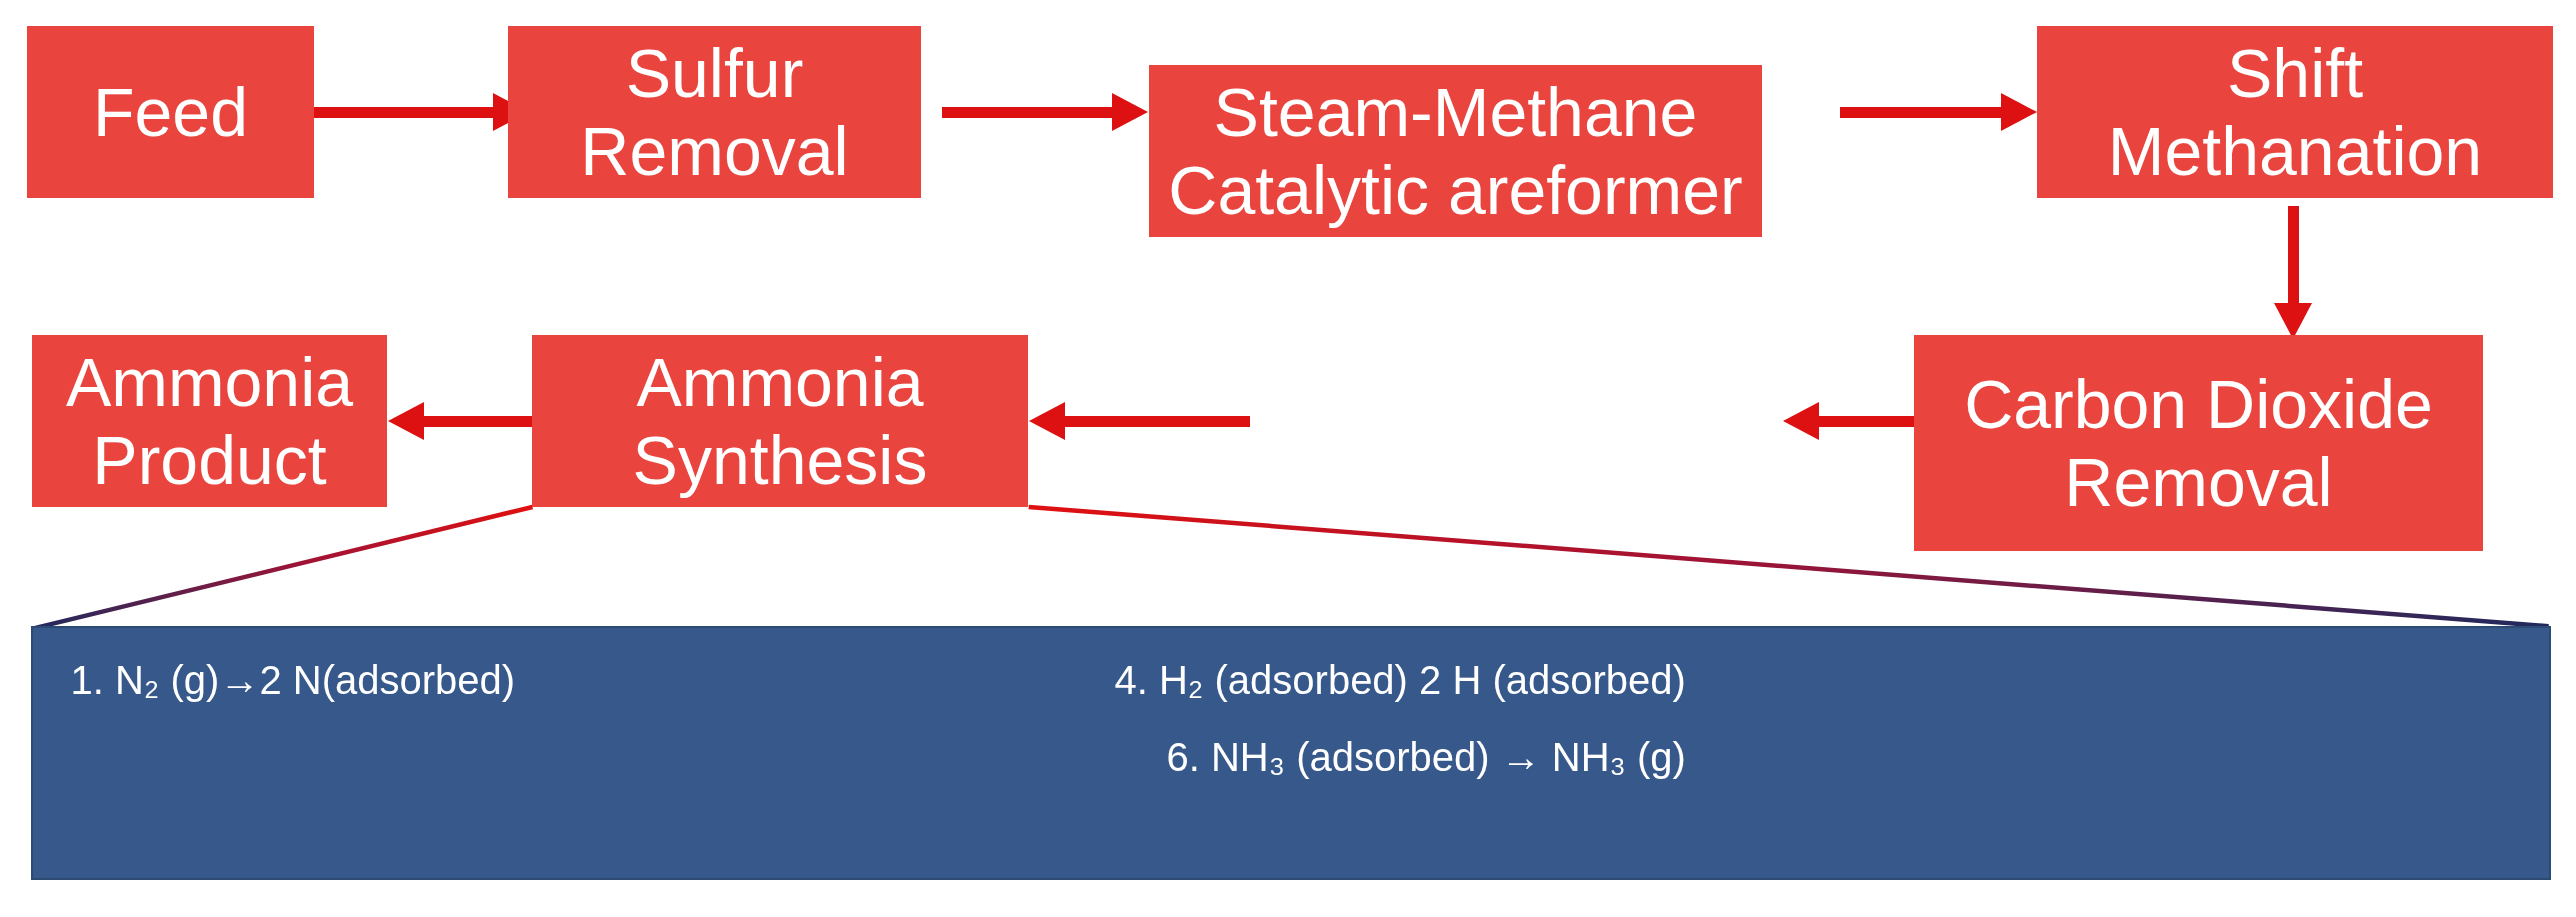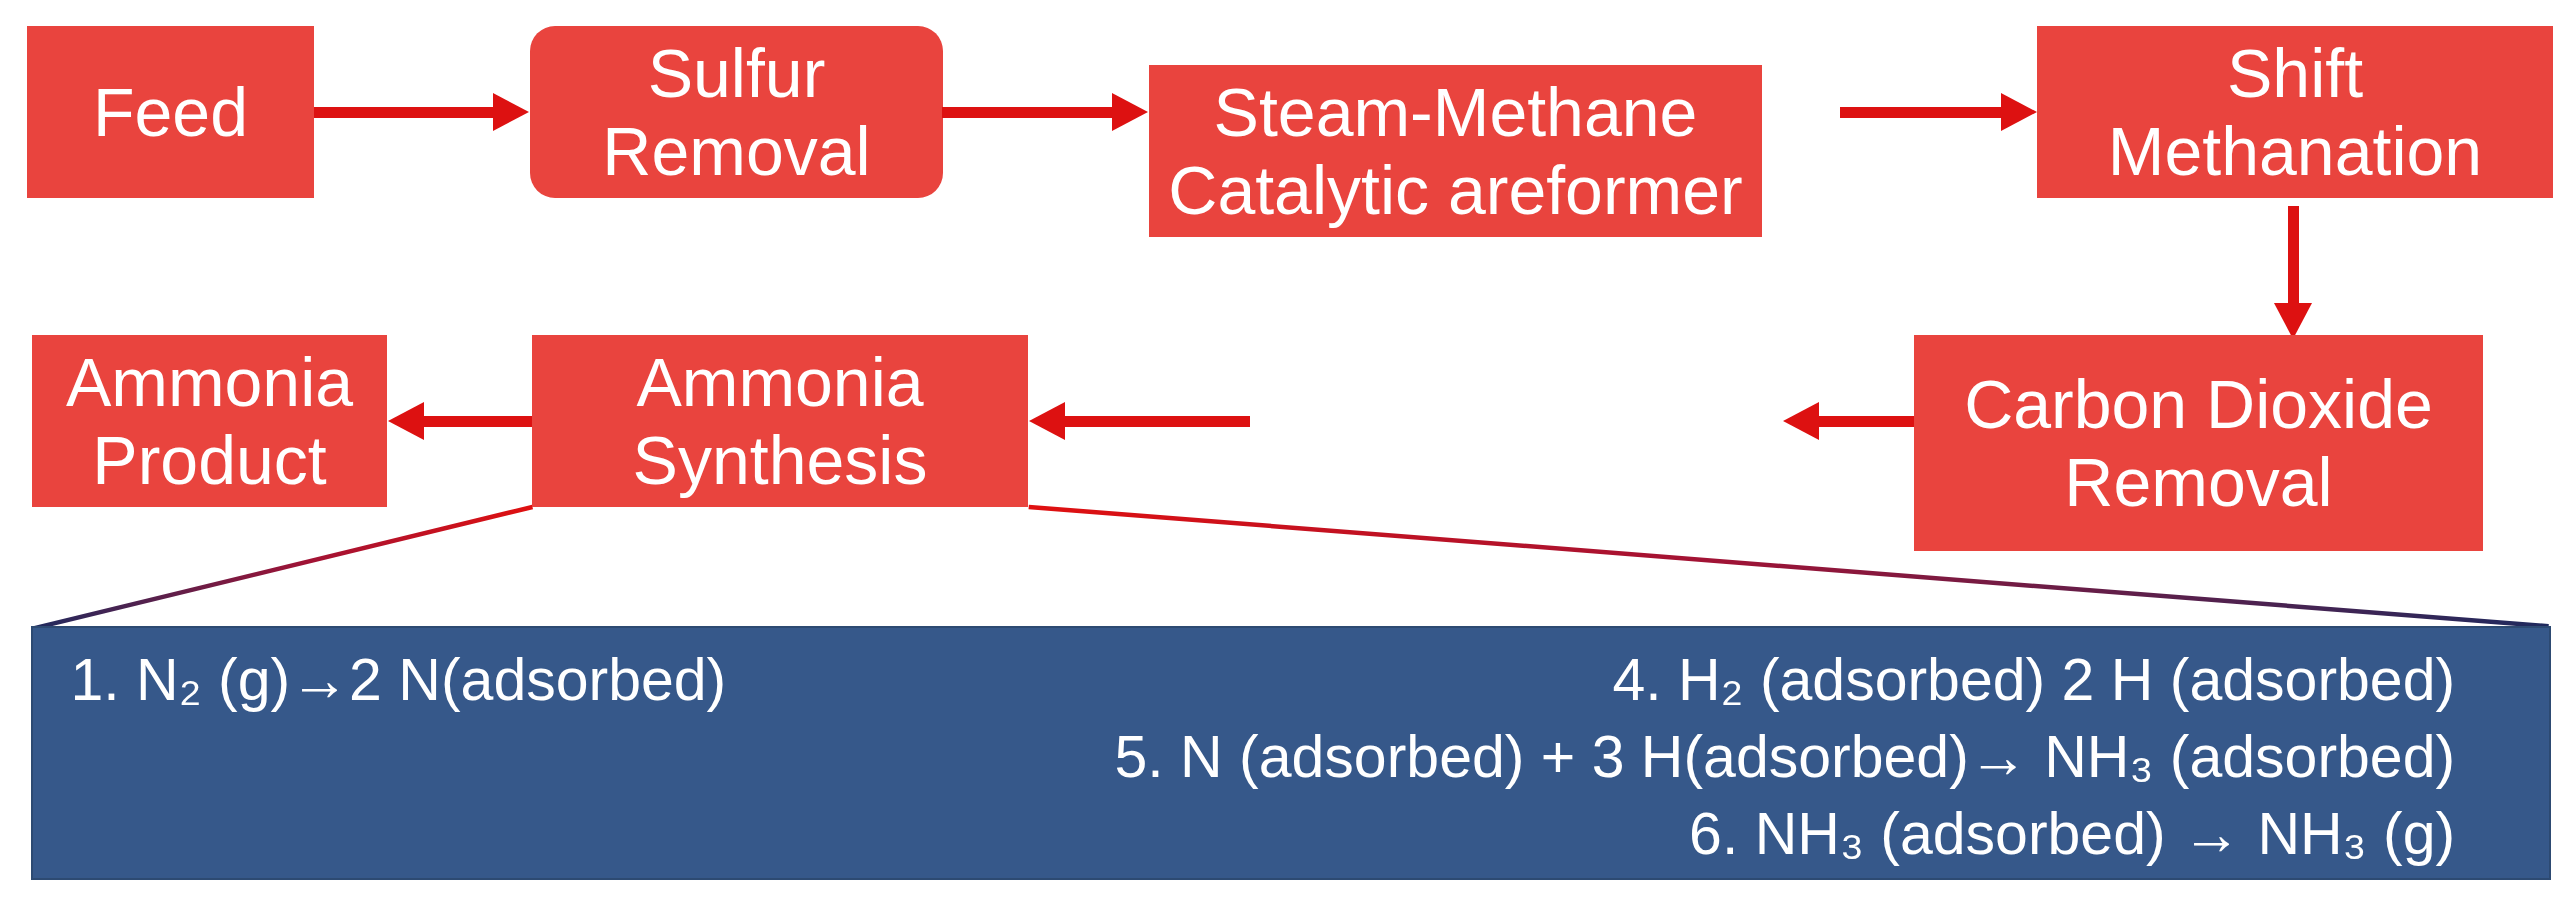--- a/index.html
+++ b/index.html
@@ -67,21 +67,21 @@
     left:30.5px;top:626px;width:2520px;height:254px;
     background:var(--panel-blue);
     border:2.7px solid var(--panel-border);
     box-sizing:border-box;
     color:var(--label-text);
   }
   .panel .col{position:absolute;top:14.4px;}
   .panel .col1{left:38px;}
   .panel .col2{left:1082px;text-align:right;}
   .reaction-line{
-    font-size:59px;line-height:77px;
+    font-size:40px;line-height:77px;
     white-space:nowrap;
   }
 </style>
 </head>
 <body>
 
 <div class="canvas">
 
   <svg class="callouts" viewBox="0 0 2870 1022">
     <defs>
@@ -102,21 +102,21 @@
 
   <div class="pbox" style="left:27px;top:26px;width:287px;height:172px;">
     <span>Feed</span>
   </div>
 
   <div class="arrow right" style="left:314px;top:93px;width:215px;height:38px;">
     <span class="shaft"></span>
     <span class="head"></span>
   </div>
 
-  <div class="pbox" style="left:530px;top:26px;width:413px;height:172px;border-radius:25px;">
+  <div class="pbox" style="left:508px;top:26px;width:413px;height:172px;">
     <span>Sulfur
 Removal</span>
   </div>
 
   <div class="arrow right" style="left:942px;top:93px;width:206px;height:38px;">
     <span class="shaft"></span>
     <span class="head"></span>
   </div>
 
   <div class="pbox" style="left:1149px;top:26px;width:613px;height:172px;margin-top:39px;">
@@ -169,19 +169,18 @@
     <span>Carbon Dioxide
 Removal</span>
   </div>
 
   <div class="panel">
     <div class="col col1">
       <div class="reaction-line">1. N₂ (g)→2 N(adsorbed)</div>
     </div>
     <div class="col col2">
       <div class="reaction-line">4. H₂ (adsorbed) 2 H (adsorbed)</div>
-      <div class="reaction-line">5. N (adsorbed) + 3 H(adsorbed)→ NH₃ (adsorbed)</div>
       <div class="reaction-line">6. NH₃ (adsorbed) → NH₃ (g)</div>
     </div>
   </div>
 
 </div>
 
 
 </body></html>

